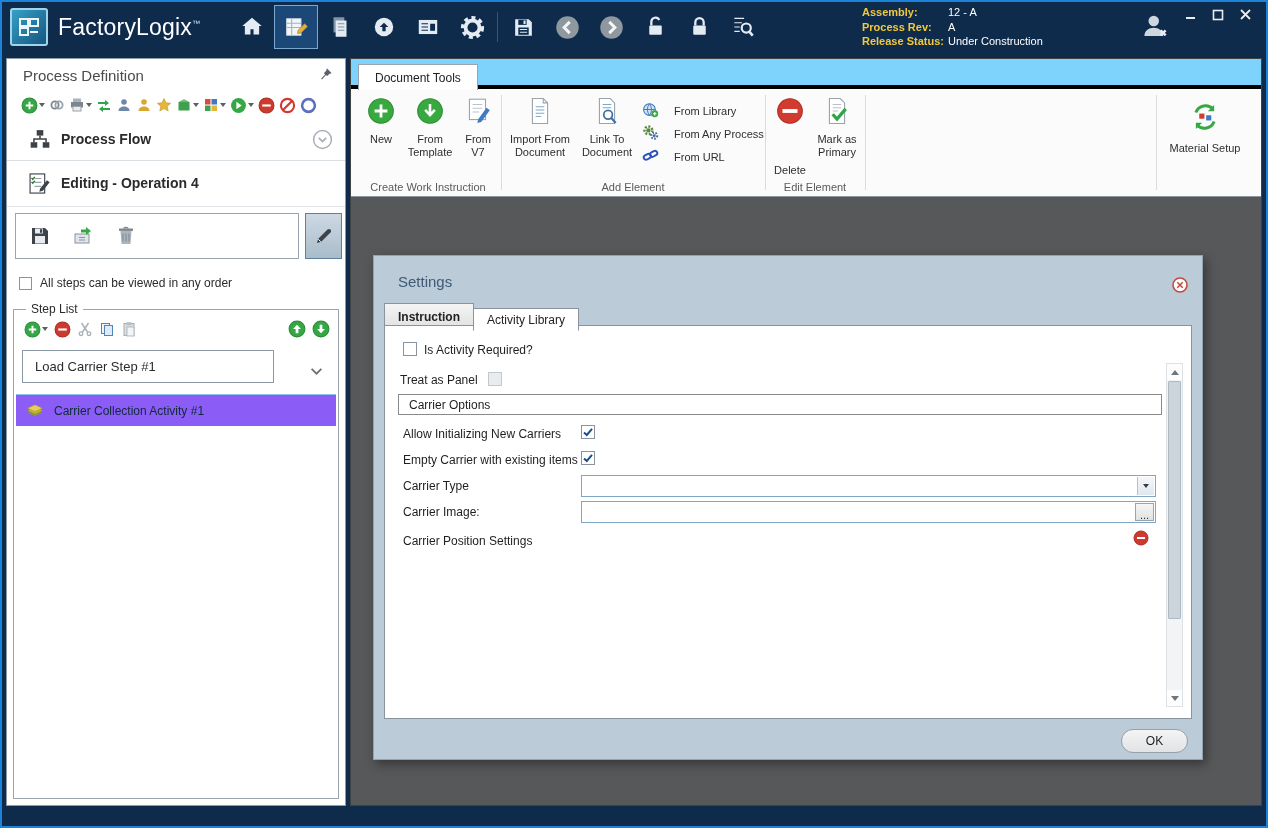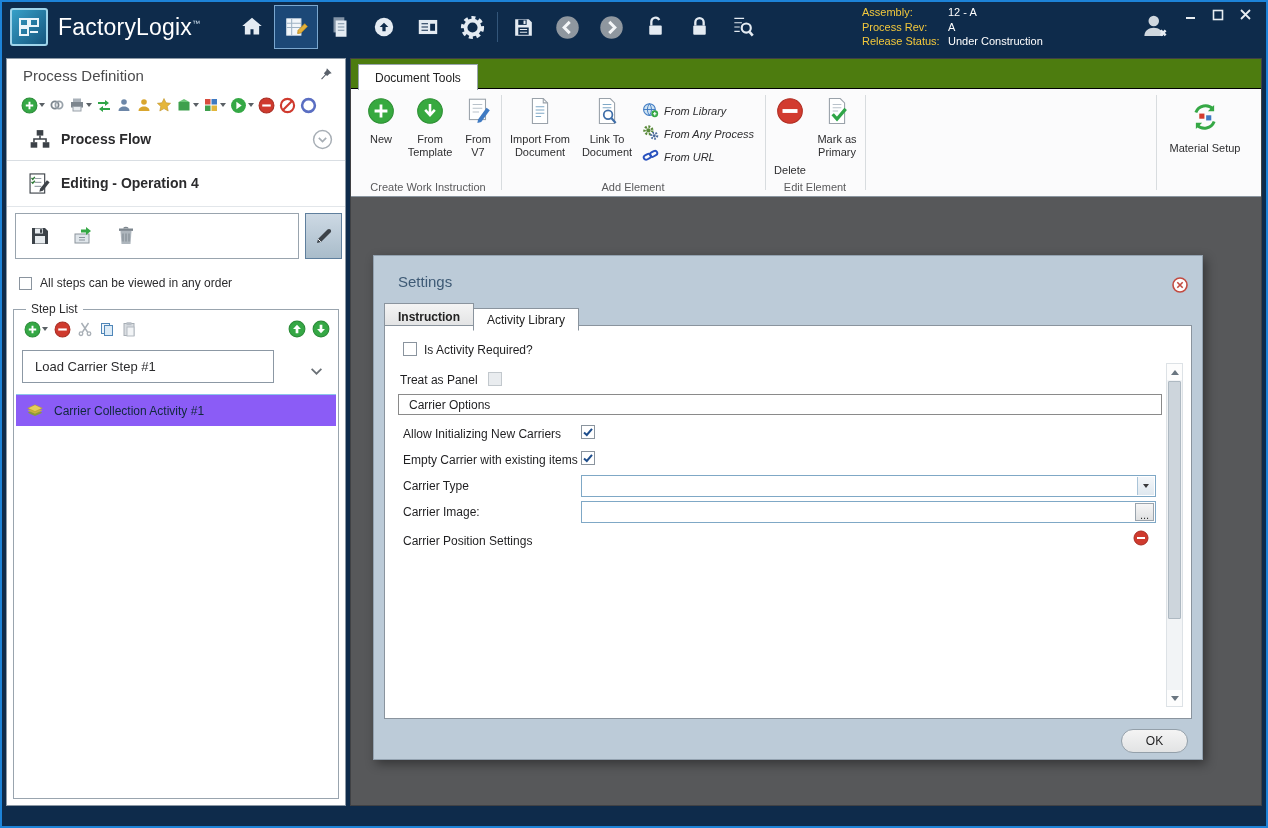--- a/index.html
+++ b/index.html
@@ -10,21 +10,21 @@
   
   .titlebar{position:relative;height:50px;display:flex;align-items:center;padding-left:8px;}
   .logo{width:38px;height:38px;border:2px solid #9fd4ea;border-radius:3px;background:linear-gradient(135deg,#36a0c8,#16567e);display:flex;align-items:center;justify-content:center;flex:none;}
   .app-name{color:#fff;font-size:23px;margin-left:10px;letter-spacing:.2px;white-space:nowrap;}
   .app-name .tm{font-size:8px;vertical-align:super;color:#cfe0ee;}
   .tb-icons{display:flex;align-items:center;margin-left:30px;}
   .tbi{width:44px;height:44px;display:flex;align-items:center;justify-content:center;flex:none;}
   .tbi.sel{background:#1c4877;border:1px solid #7aa7cf;}
   .tb-sep{width:1px;height:30px;background:#33567a;margin:0 3px;flex:none;}
   .tb-info{position:absolute;left:860px;top:3px;font-size:11px;line-height:14.5px;color:#fff;white-space:nowrap;}
-  .tb-info b{display:inline-block;width:86px;color:#f3c83c;font-weight:normal;}
+  .tb-info b{display:inline-block;width:86px;color:#f3c83c;font-weight:bold;}
   .tb-user{position:absolute;right:96px;top:9px;}
   .win-controls{position:absolute;right:14px;top:6px;display:flex;gap:13px;align-items:center;}
   .wc{width:14px;height:13px;display:flex;align-items:center;justify-content:center;}
 
   
   .left-panel{position:absolute;left:4px;top:56px;width:340px;height:748px;background:#fff;border:1px solid #8d99a5;}
   .lp-title{position:absolute;left:16px;top:8px;font-size:15px;color:#4b4b4d;}
   .pin{position:absolute;right:12px;top:8px;}
   .lp-tools{position:absolute;left:14px;top:37px;display:flex;align-items:center;gap:4px;height:18px;}
   .mini{display:inline-flex;align-items:center;flex:none;}
@@ -46,29 +46,29 @@
   .legend{position:absolute;left:12px;top:-8px;background:#fff;padding:0 5px;font-size:12px;color:#2b2b2d;}
   .sl-tools{position:absolute;left:10px;top:10px;right:8px;height:18px;display:flex;align-items:center;gap:6px;}
   .sl-spacer{flex:1;}
   .step-combo{position:absolute;left:8px;top:40px;width:252px;height:33px;border:1px solid #8c98a4;font-size:13px;color:#2b2b2d;display:flex;align-items:center;padding-left:12px;background:#fff;}
   .combo-chevron{position:absolute;left:296px;top:52px;}
   .activity{position:absolute;left:2px;top:84px;right:2px;height:32px;background:#8b5cf6;border-top:1px solid #8cc4ea;display:flex;align-items:center;}
   .activity-label{font-size:12px;color:#10293a;margin-left:10px;}
 
   
   .main{position:absolute;left:348px;top:56px;width:912px;height:748px;background:#57585a;border:1px solid #404144;}
-  .tabstrip{position:absolute;left:0;top:0;width:100%;height:30px;background:#4d7c0f;border-bottom:1px solid #000000;}
+  .tabstrip{position:absolute;left:0;top:0;width:100%;height:30px;background:#7dd3fc;border-bottom:4px solid #000000;}
   .doc-tab{position:absolute;left:7px;top:5px;height:26px;padding:0 16px;background:#fff;border:1px solid #99a4ae;border-bottom:none;font-size:12px;color:#222;display:flex;align-items:center;z-index:3;}
   .ribbon{position:absolute;left:0;top:30px;width:100%;height:108px;background:#fbfbfc;border-bottom:1px solid #8b96a0;}
   .rgroup{position:absolute;top:0;height:100%;}
   .gcaption{position:absolute;left:0;right:0;bottom:3px;text-align:center;font-size:11px;color:#5a5a5c;white-space:nowrap;}
   .gsep{position:absolute;top:6px;bottom:6px;width:1px;background:#d8dcdf;}
   .rb-big{position:absolute;top:7px;display:flex;flex-direction:column;align-items:center;}
   .rb-big .lbl{margin-top:3px;font-size:11px;color:#2e2e30;text-align:center;line-height:13px;}
-  .rb-small{position:absolute;display:flex;align-items:center;gap:5px;font-size:11px;color:#2e2e30;white-space:nowrap;font-style:italic;}
+  .rb-small{position:absolute;display:flex;align-items:center;gap:15px;font-size:11px;color:#2e2e30;white-space:nowrap;}
   .material{position:absolute;right:12px;top:12px;width:88px;display:flex;flex-direction:column;align-items:center;}
   .material .lbl{margin-top:5px;font-size:11px;color:#2e2e30;text-align:center;line-height:13px;}
 
   .content{position:absolute;left:0;top:138px;width:100%;bottom:0;background:#57585a;}
 
   
   .dialog{position:absolute;left:22px;top:58px;width:830px;height:505px;background:#bccbd8;border:1px solid #93a2b0;box-shadow:3px 4px 10px rgba(0,0,0,.4);}
   .dlg-title{position:absolute;left:24px;top:17px;font-size:15px;color:#3e5a75;}
   .dlg-close{position:absolute;right:14px;top:21px;width:16px;height:16px;}
   .dlg-tabs{position:absolute;left:10px;top:47px;display:flex;align-items:flex-end;}

